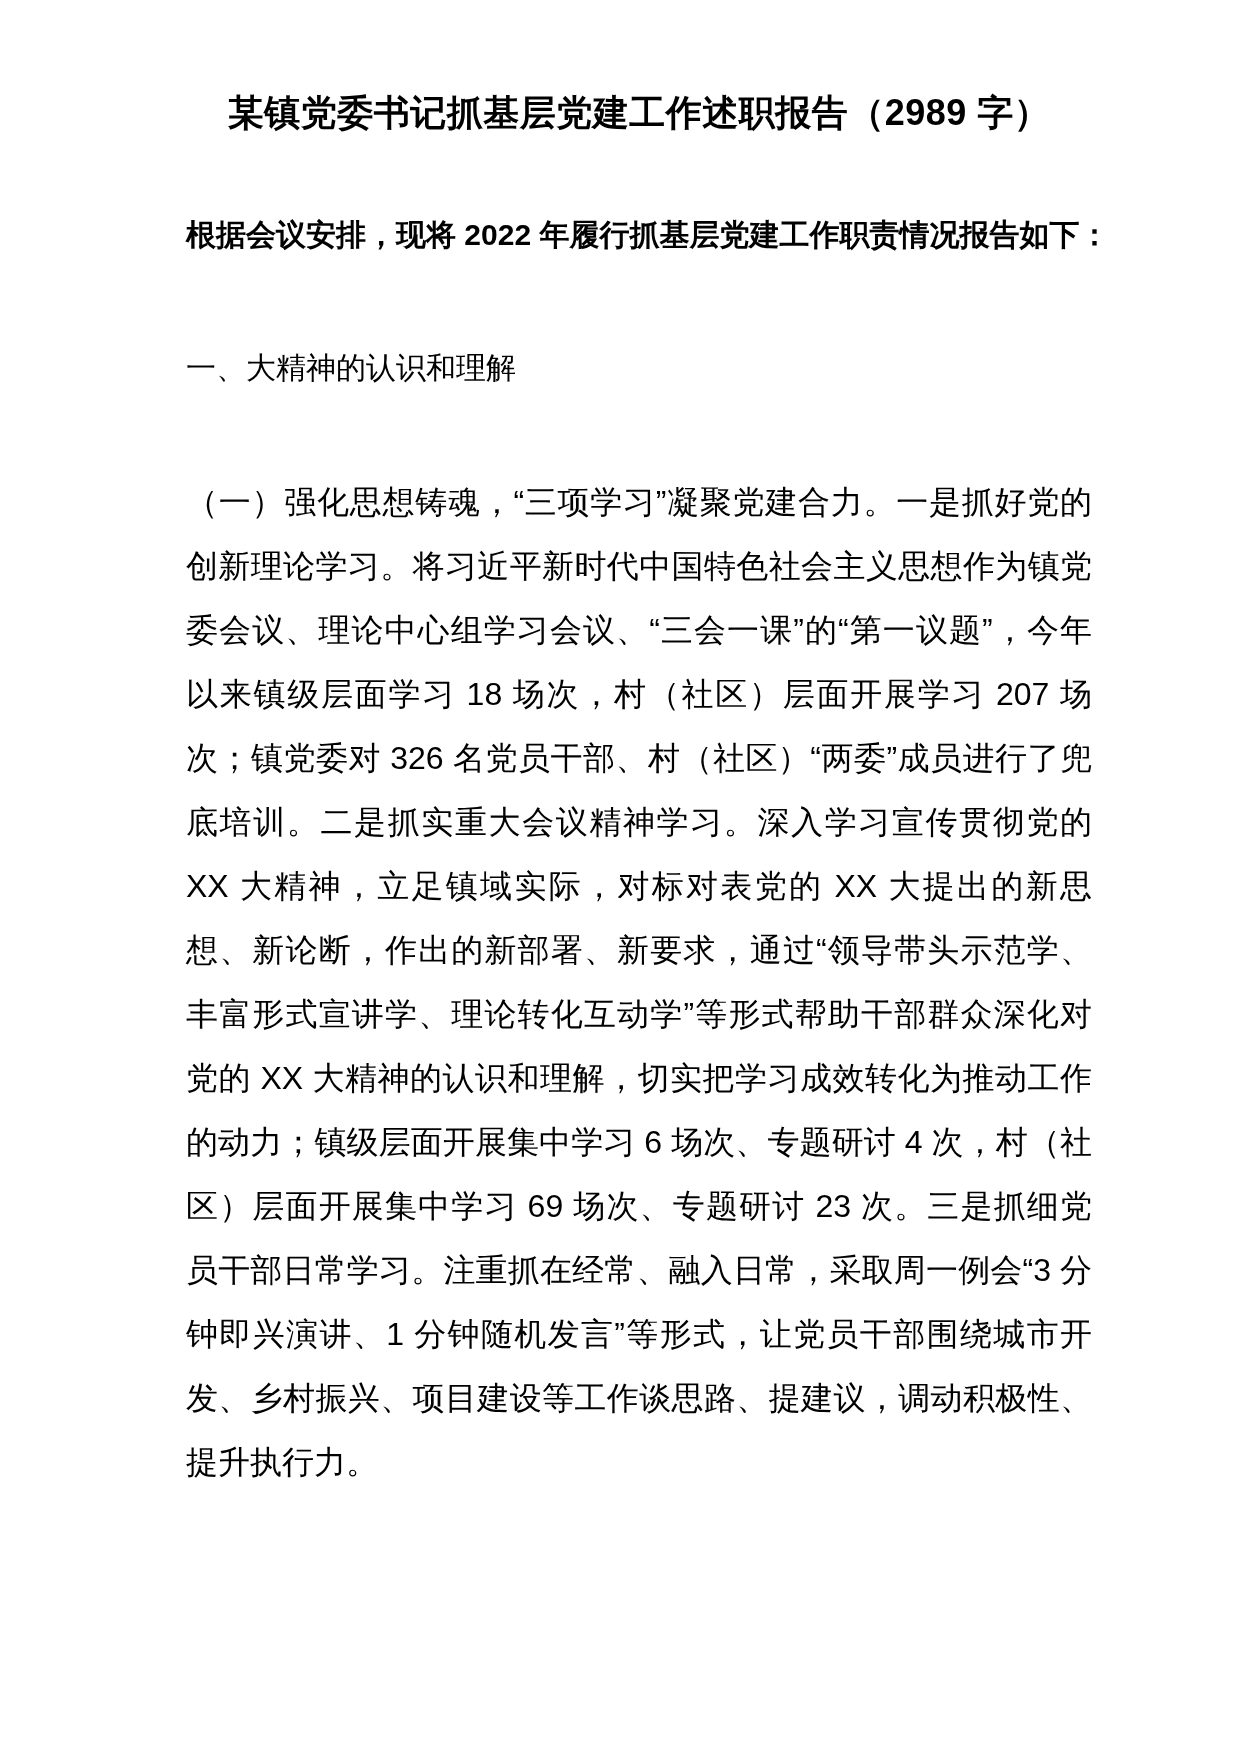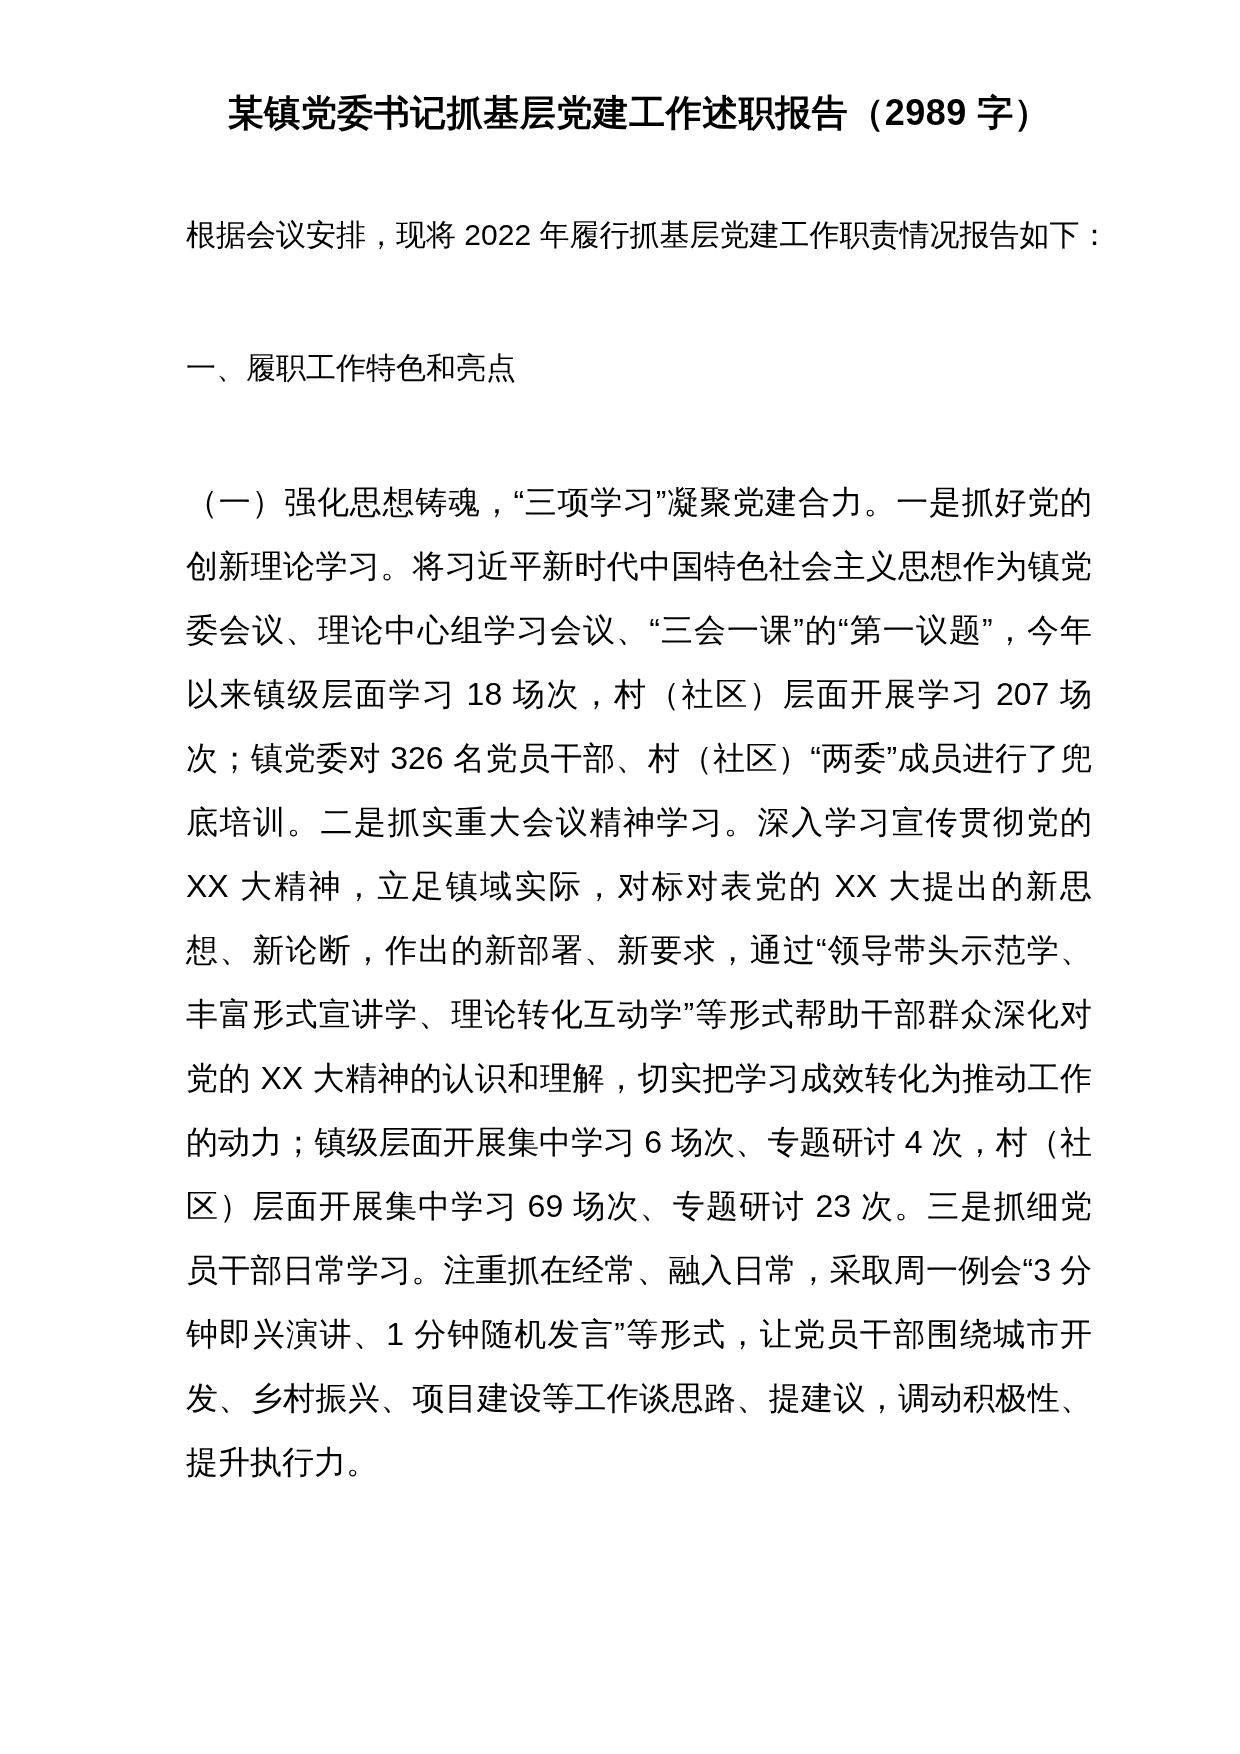--- a/index.html
+++ b/index.html
@@ -25,21 +25,21 @@
     line-height: 48px;
     font-weight: 700;
     text-align: center;
     letter-spacing: 0.5px;
     white-space: nowrap;
   }
   .intro {
     margin: 66px 0 0 0;
     font-size: 30px;
     line-height: 64px;
-    font-weight: 400;
+    font-weight: 700;
     white-space: nowrap;
   }
   .section-heading {
     margin: 69px 0 0 0;
     font-size: 30px;
     line-height: 64px;
     font-weight: 400;
   }
   .body-paragraph {
     margin: 70px 0 0 0;
@@ -52,16 +52,16 @@
   }
 </style>
 </head>
 <body>
 
 <div class="page">
   <h1 class="title">某镇党委书记抓基层党建工作述职报告（2989 字）</h1>
 
   <p class="intro">根据会议安排，现将 2022 年履行抓基层党建工作职责情况报告如下：</p>
 
-  <h2 class="section-heading">一、履职工作特色和亮点</h2>
+  <h2 class="section-heading">一、大精神的认识和理解</h2>
 
   <p class="body-paragraph">（一）强化思想铸魂，“三项学习”凝聚党建合力。一是抓好党的创新理论学习。将习近平新时代中国特色社会主义思想作为镇党委会议、理论中心组学习会议、“三会一课”的“第一议题”，今年以来镇级层面学习 18 场次，村（社区）层面开展学习 207 场次；镇党委对 326 名党员干部、村（社区）“两委”成员进行了兜底培训。二是抓实重大会议精神学习。深入学习宣传贯彻党的 XX 大精神，立足镇域实际，对标对表党的 XX 大提出的新思想、新论断，作出的新部署、新要求，通过“领导带头示范学、丰富形式宣讲学、理论转化互动学”等形式帮助干部群众深化对党的 XX 大精神的认识和理解，切实把学习成效转化为推动工作的动力；镇级层面开展集中学习 6 场次、专题研讨 4 次，村（社区）层面开展集中学习 69 场次、专题研讨 23 次。三是抓细党员干部日常学习。注重抓在经常、融入日常，采取周一例会“3 分钟即兴演讲、1 分钟随机发言”等形式，让党员干部围绕城市开发、乡村振兴、项目建设等工作谈思路、提建议，调动积极性、提升执行力。</p>
 </div>
 
 </body></html>

